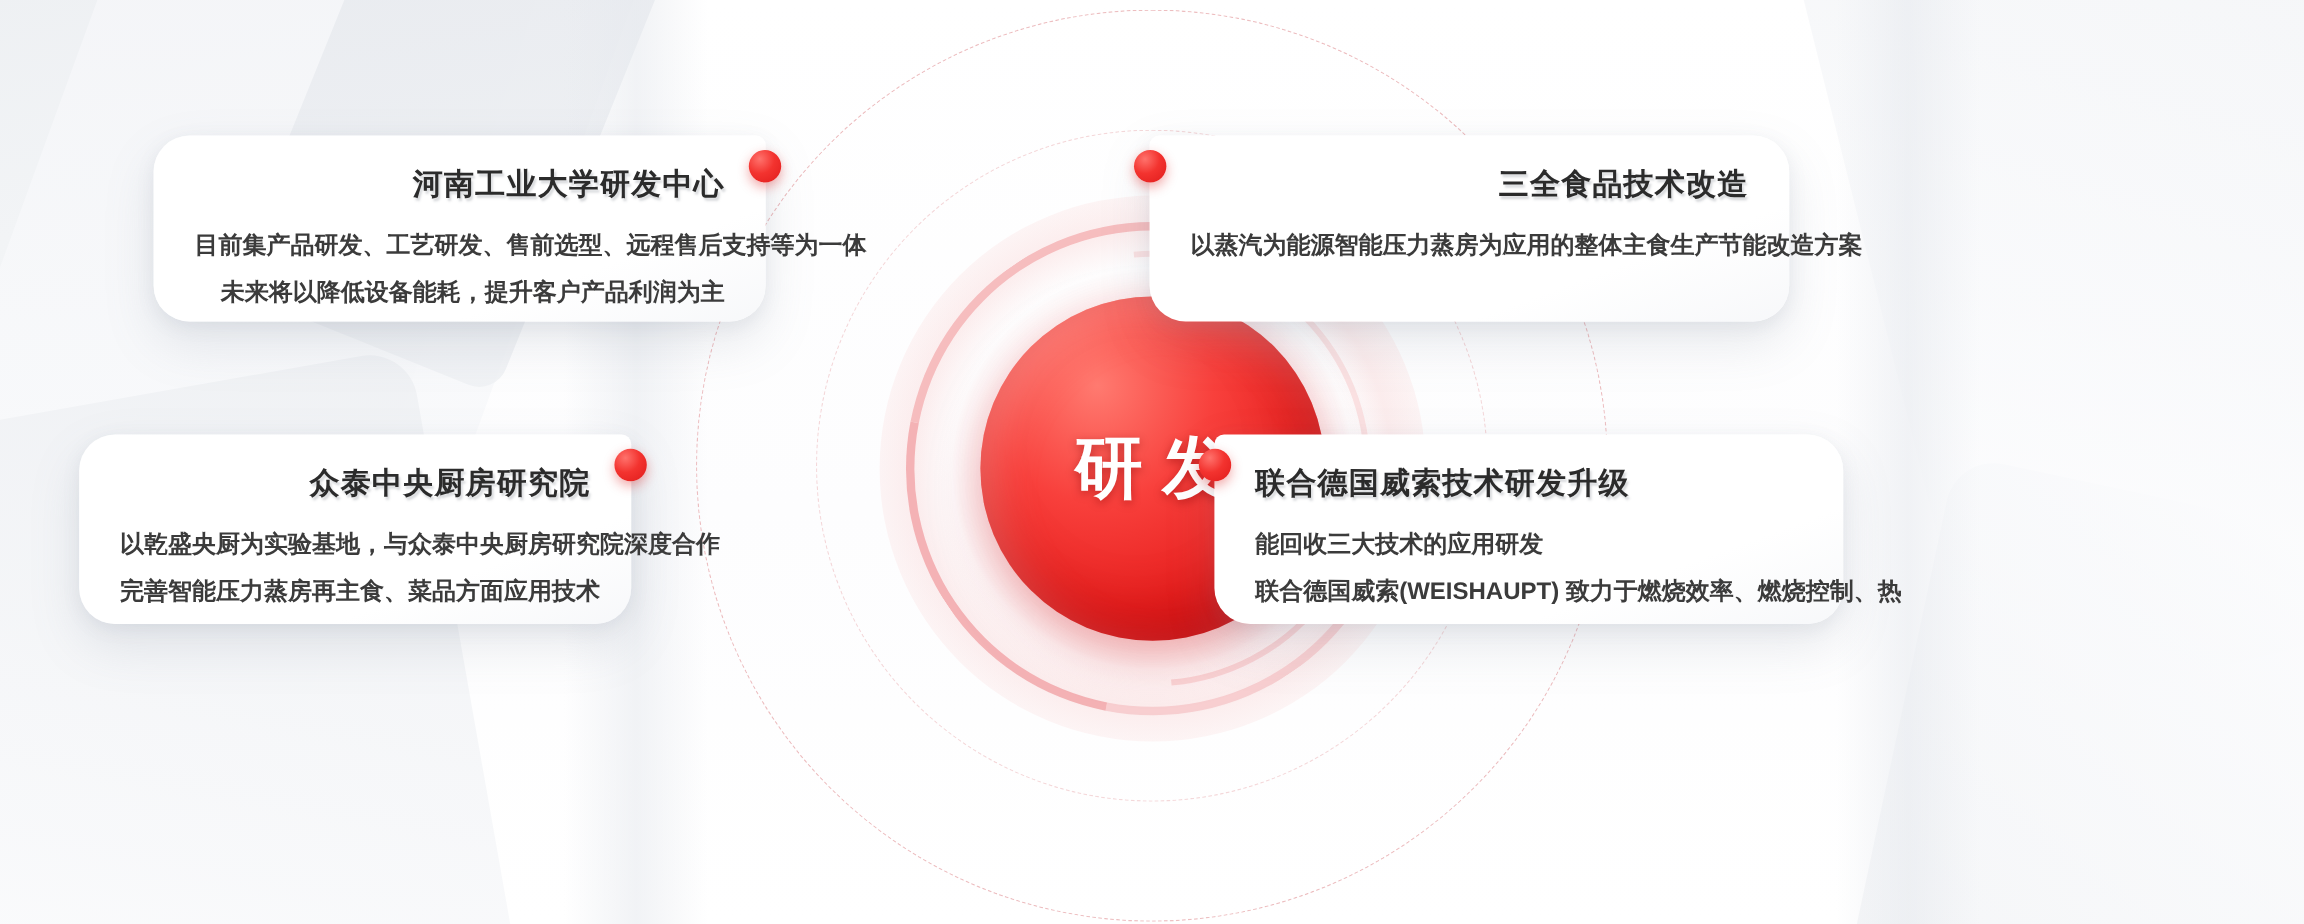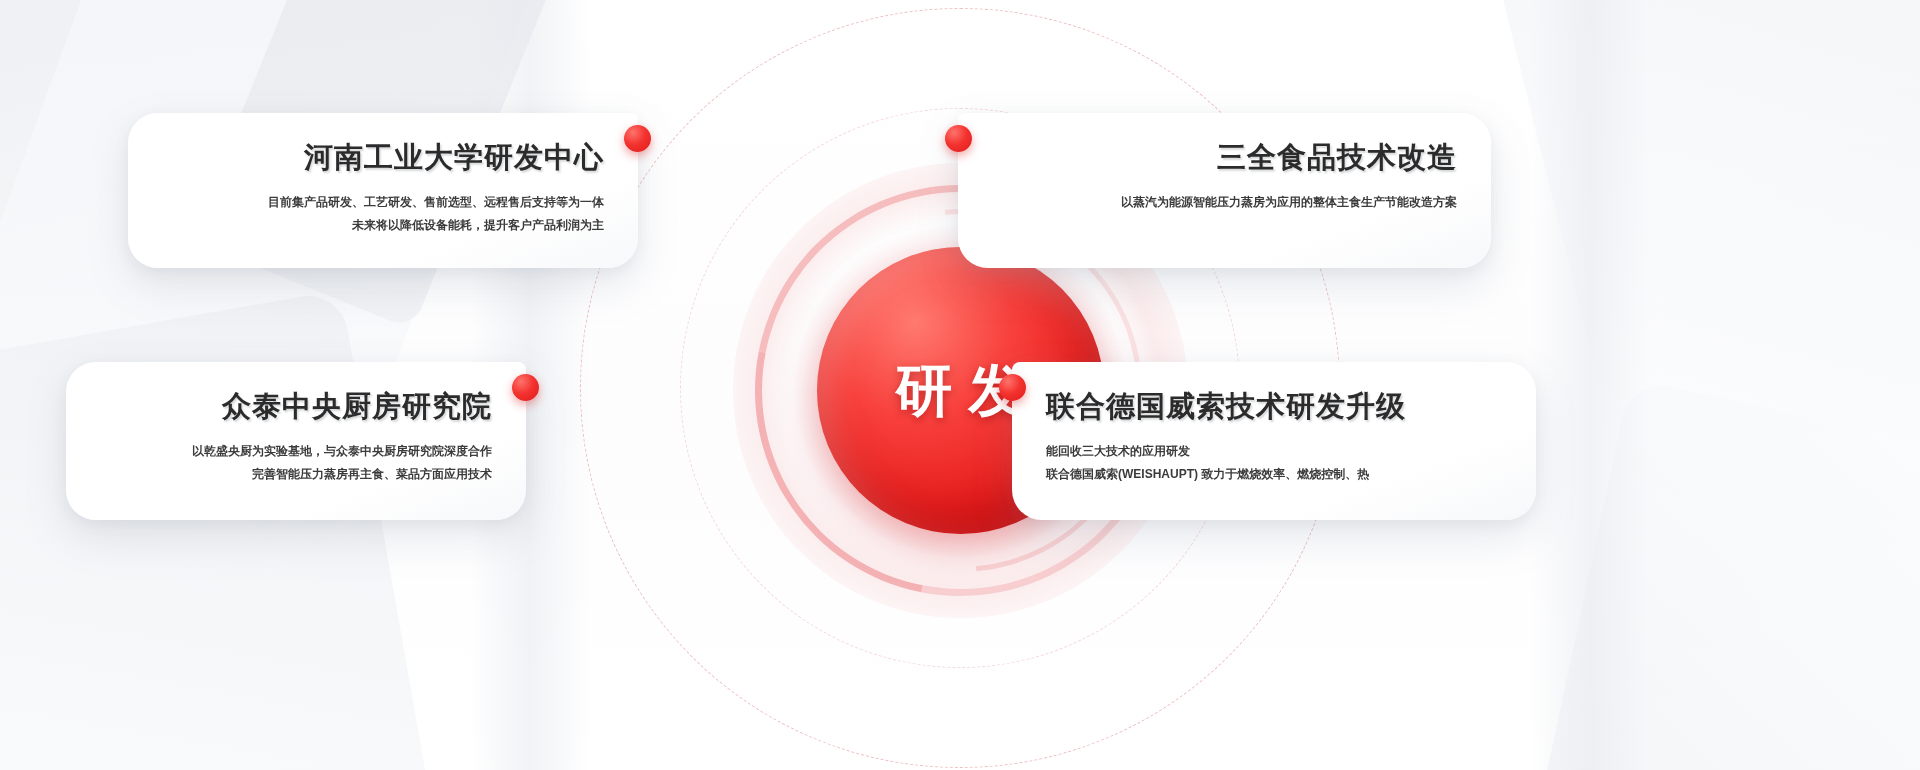--- a/index.html
+++ b/index.html
@@ -176,31 +176,31 @@
   .card {
     position: absolute;
     background: linear-gradient(160deg, #ffffff 0%, #ffffff 72%, #f7f8fa 100%);
     border-radius: 30px;
     box-shadow:
       0 18px 42px rgba(120,130,150,.17),
       0 4px 14px rgba(120,130,150,.10);
     padding: 26px 34px 28px;
   }
   .card-title {
-    font-size: 29px;
+    font-size: 25px;
     font-weight: 700;
     color: #2b2b2b;
     letter-spacing: 1px;
     text-shadow: 1.5px 2px 2px rgba(120,125,135,.30);
     line-height: 1.25;
     white-space: nowrap;
   }
   .card-body { margin-top: 16px; }
   .card-line {
-    font-size: 12px;
+    font-size: 20px;
     font-weight: 700;
     color: #3b3b3b;
     line-height: 1.92;
     white-space: nowrap;
   }
 
   .dot {
     position: absolute;
     width: 27px; height: 27px;
     border-radius: 50%;

